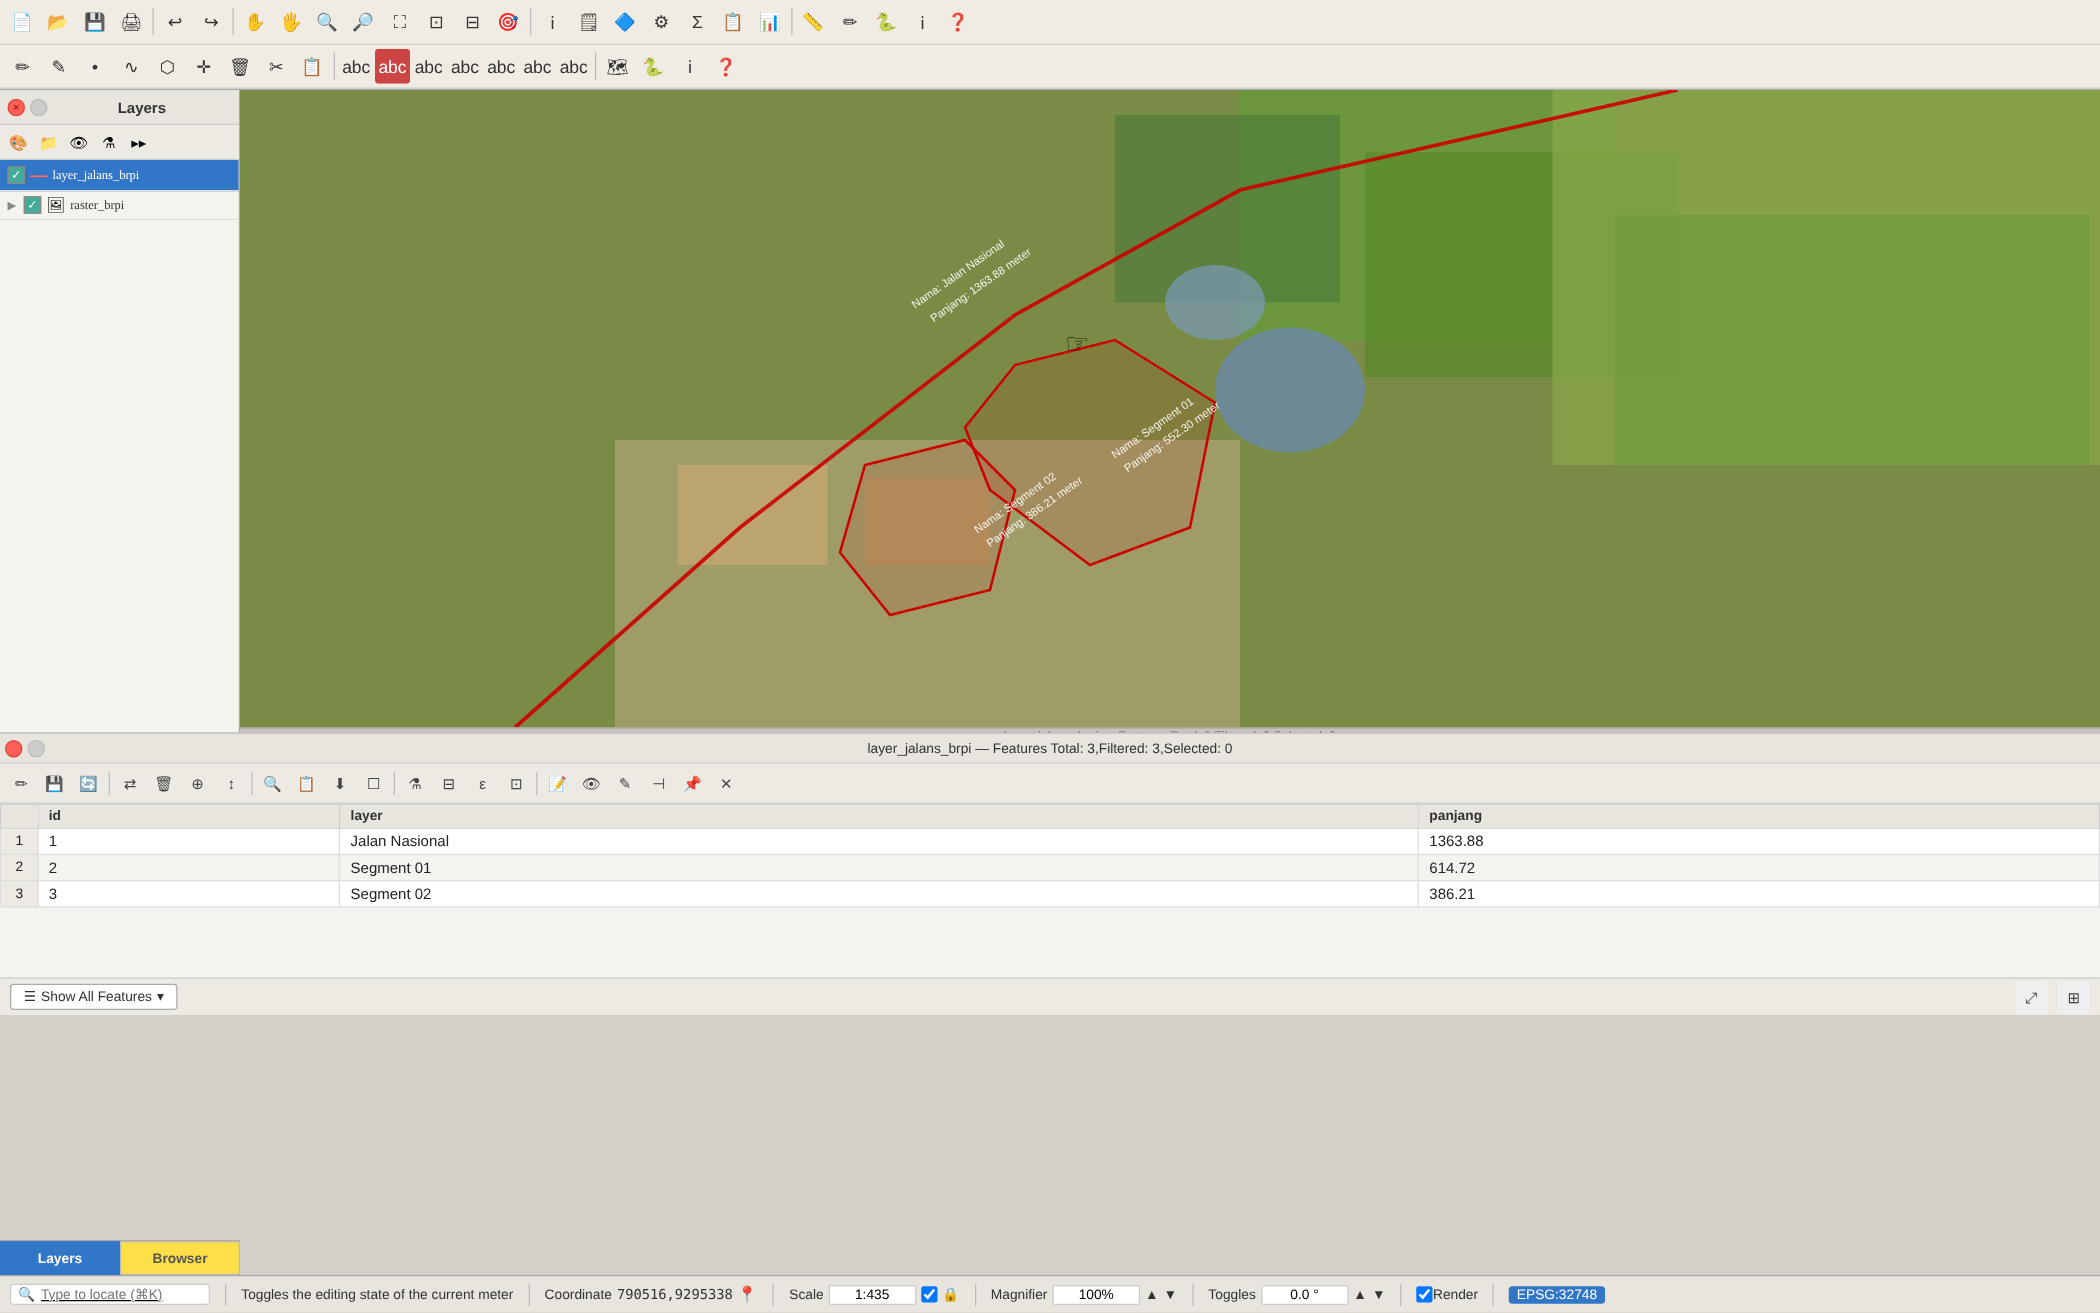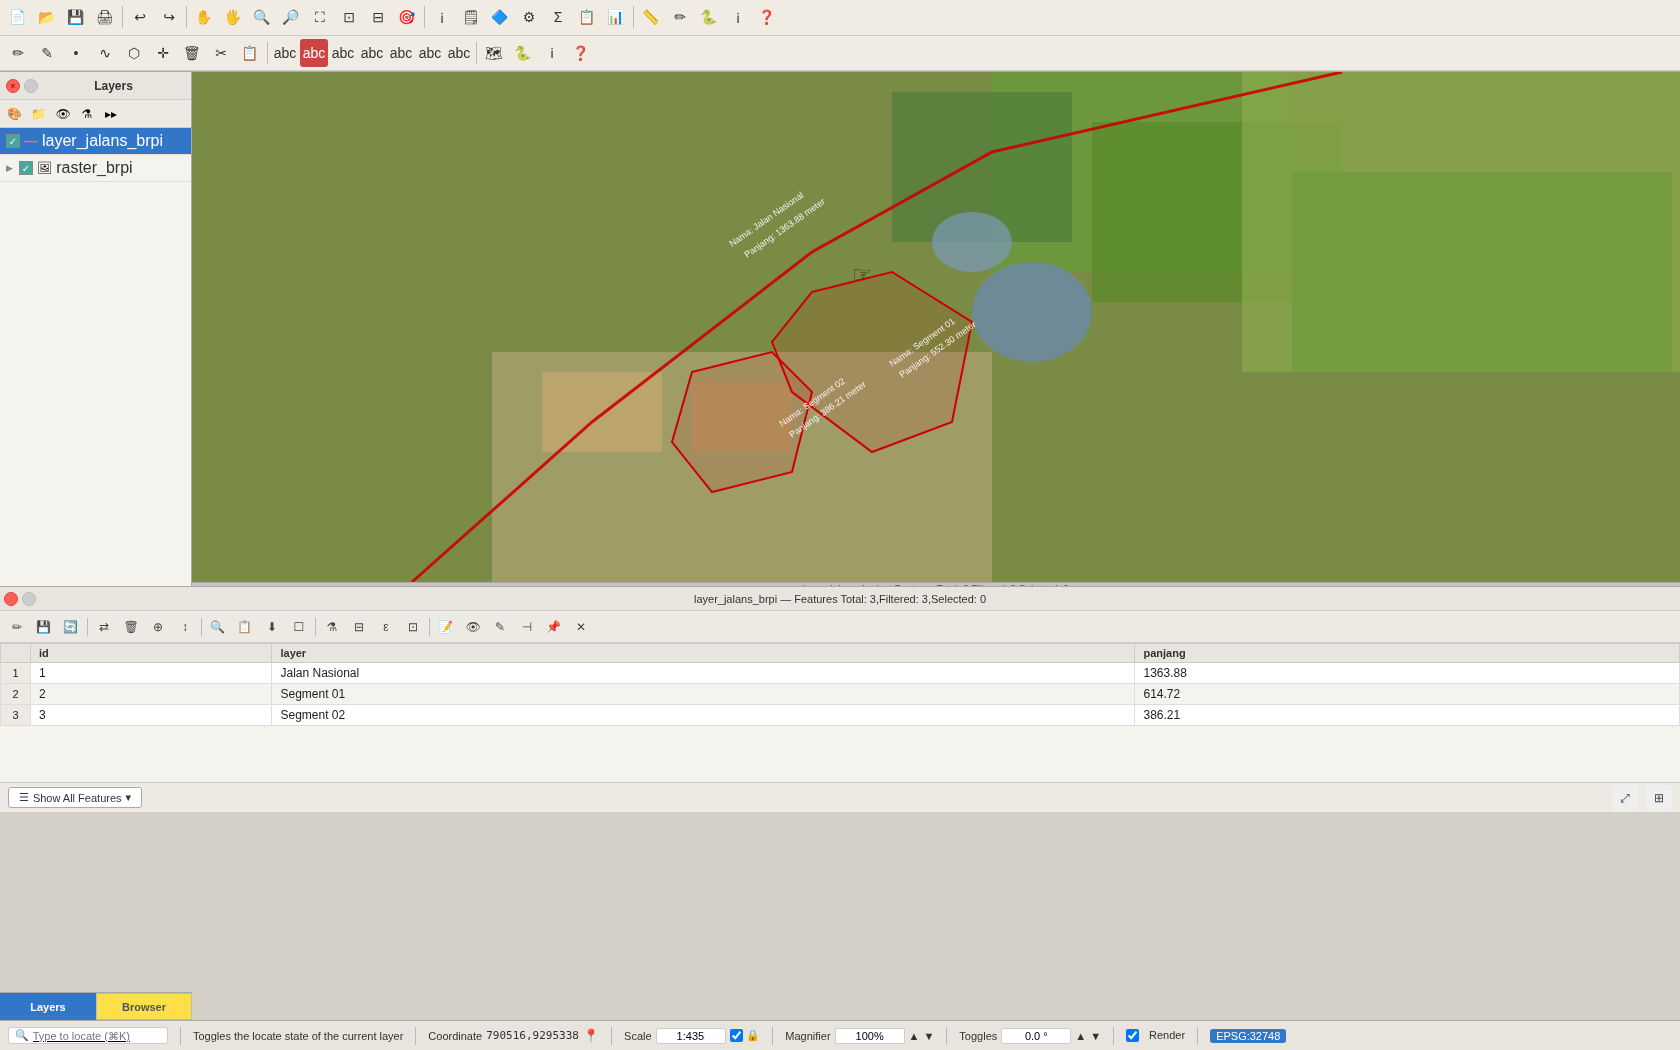--- a/index.html
+++ b/index.html
@@ -46,21 +46,21 @@
 
     #layers-list { flex: 1; overflow-y: auto; }
     .layer-item {
       display: flex; align-items: center; padding: 4px 6px; gap: 4px; cursor: pointer;
       border-bottom: 1px solid #e0ddd8;
     }
     .layer-item.active { background: #3276c8; color: white; }
     .layer-item.active .layer-name { color: white; }
     .layer-check { width: 14px; height: 14px; border: 1px solid #888; background: white; display: flex; align-items: center; justify-content: center; font-size: 10px; cursor: pointer; }
     .layer-check.checked { background: #4a9; color: white; }
-    .layer-name { font-size: 16px; color: #333; }
+    .layer-name { font-size: 10px; color: #333; font-family: Liberation Serif, serif; }
     .layer-expand { font-size: 9px; color: #888; margin-right: 2px; }
 
     
     #map-area {
       position: absolute; top: 72px; left: 192px; width: 1488px; height: 514px;
       background: #e8e4de; overflow: hidden;
     }
     #map-content {
       width: 100%; height: 100%; position: relative;
     }
@@ -134,21 +134,21 @@
       border: none; outline: none; font-size: 11px; width: 120px; background: transparent; text-decoration: underline;
     }
     .status-sep { width: 1px; height: 18px; background: #bbb; }
     .status-item { display: flex; align-items: center; gap: 4px; }
     .status-icon { font-size: 13px; cursor: pointer; }
     .coord-val { font-family: monospace; font-size: 11px; }
     .scale-input {
       background: white; border: 1px solid #ccc; border-radius: 2px;
       padding: 1px 20px; font-size: 11px; width: 70px; text-align: center;
     }
-    .render-check { display: flex; align-items: flex-start; gap: 10px; cursor: pointer; }
+    .render-check { display: flex; align-items: center; gap: 0; cursor: pointer; }
     .epsg-badge {
       background: #3276c8; color: white; padding: 1px 6px; border-radius: 3px;
       font-size: 11px; cursor: pointer;
     }
 
     
     #bottom-tabs {
       position: absolute; bottom: 30px; left: 0; width: 192px; height: 28px;
       display: flex; background: #e8e4de; border-top: 1px solid #aaa;
     }
@@ -395,21 +395,21 @@
   </div>
 </div>
 
 <div id="status-bar">
   <div class="status-search">
     <span>🔍</span>
     <input type="text" placeholder="Type to locate (⌘K)" style="">
   </div>
   <div class="status-sep"></div>
   <div class="status-item">
-    <span>Toggles the locate state of the current layer</span>
+    <span>Toggles the editing state of the current meter</span>
   </div>
   <div class="status-sep"></div>
   <div class="status-item">
     <span>Coordinate</span>
     <span class="coord-val">790516,9295338</span>
     <span class="status-icon">📍</span>
   </div>
   <div class="status-sep"></div>
   <div class="status-item">
     <span>Scale</span>

